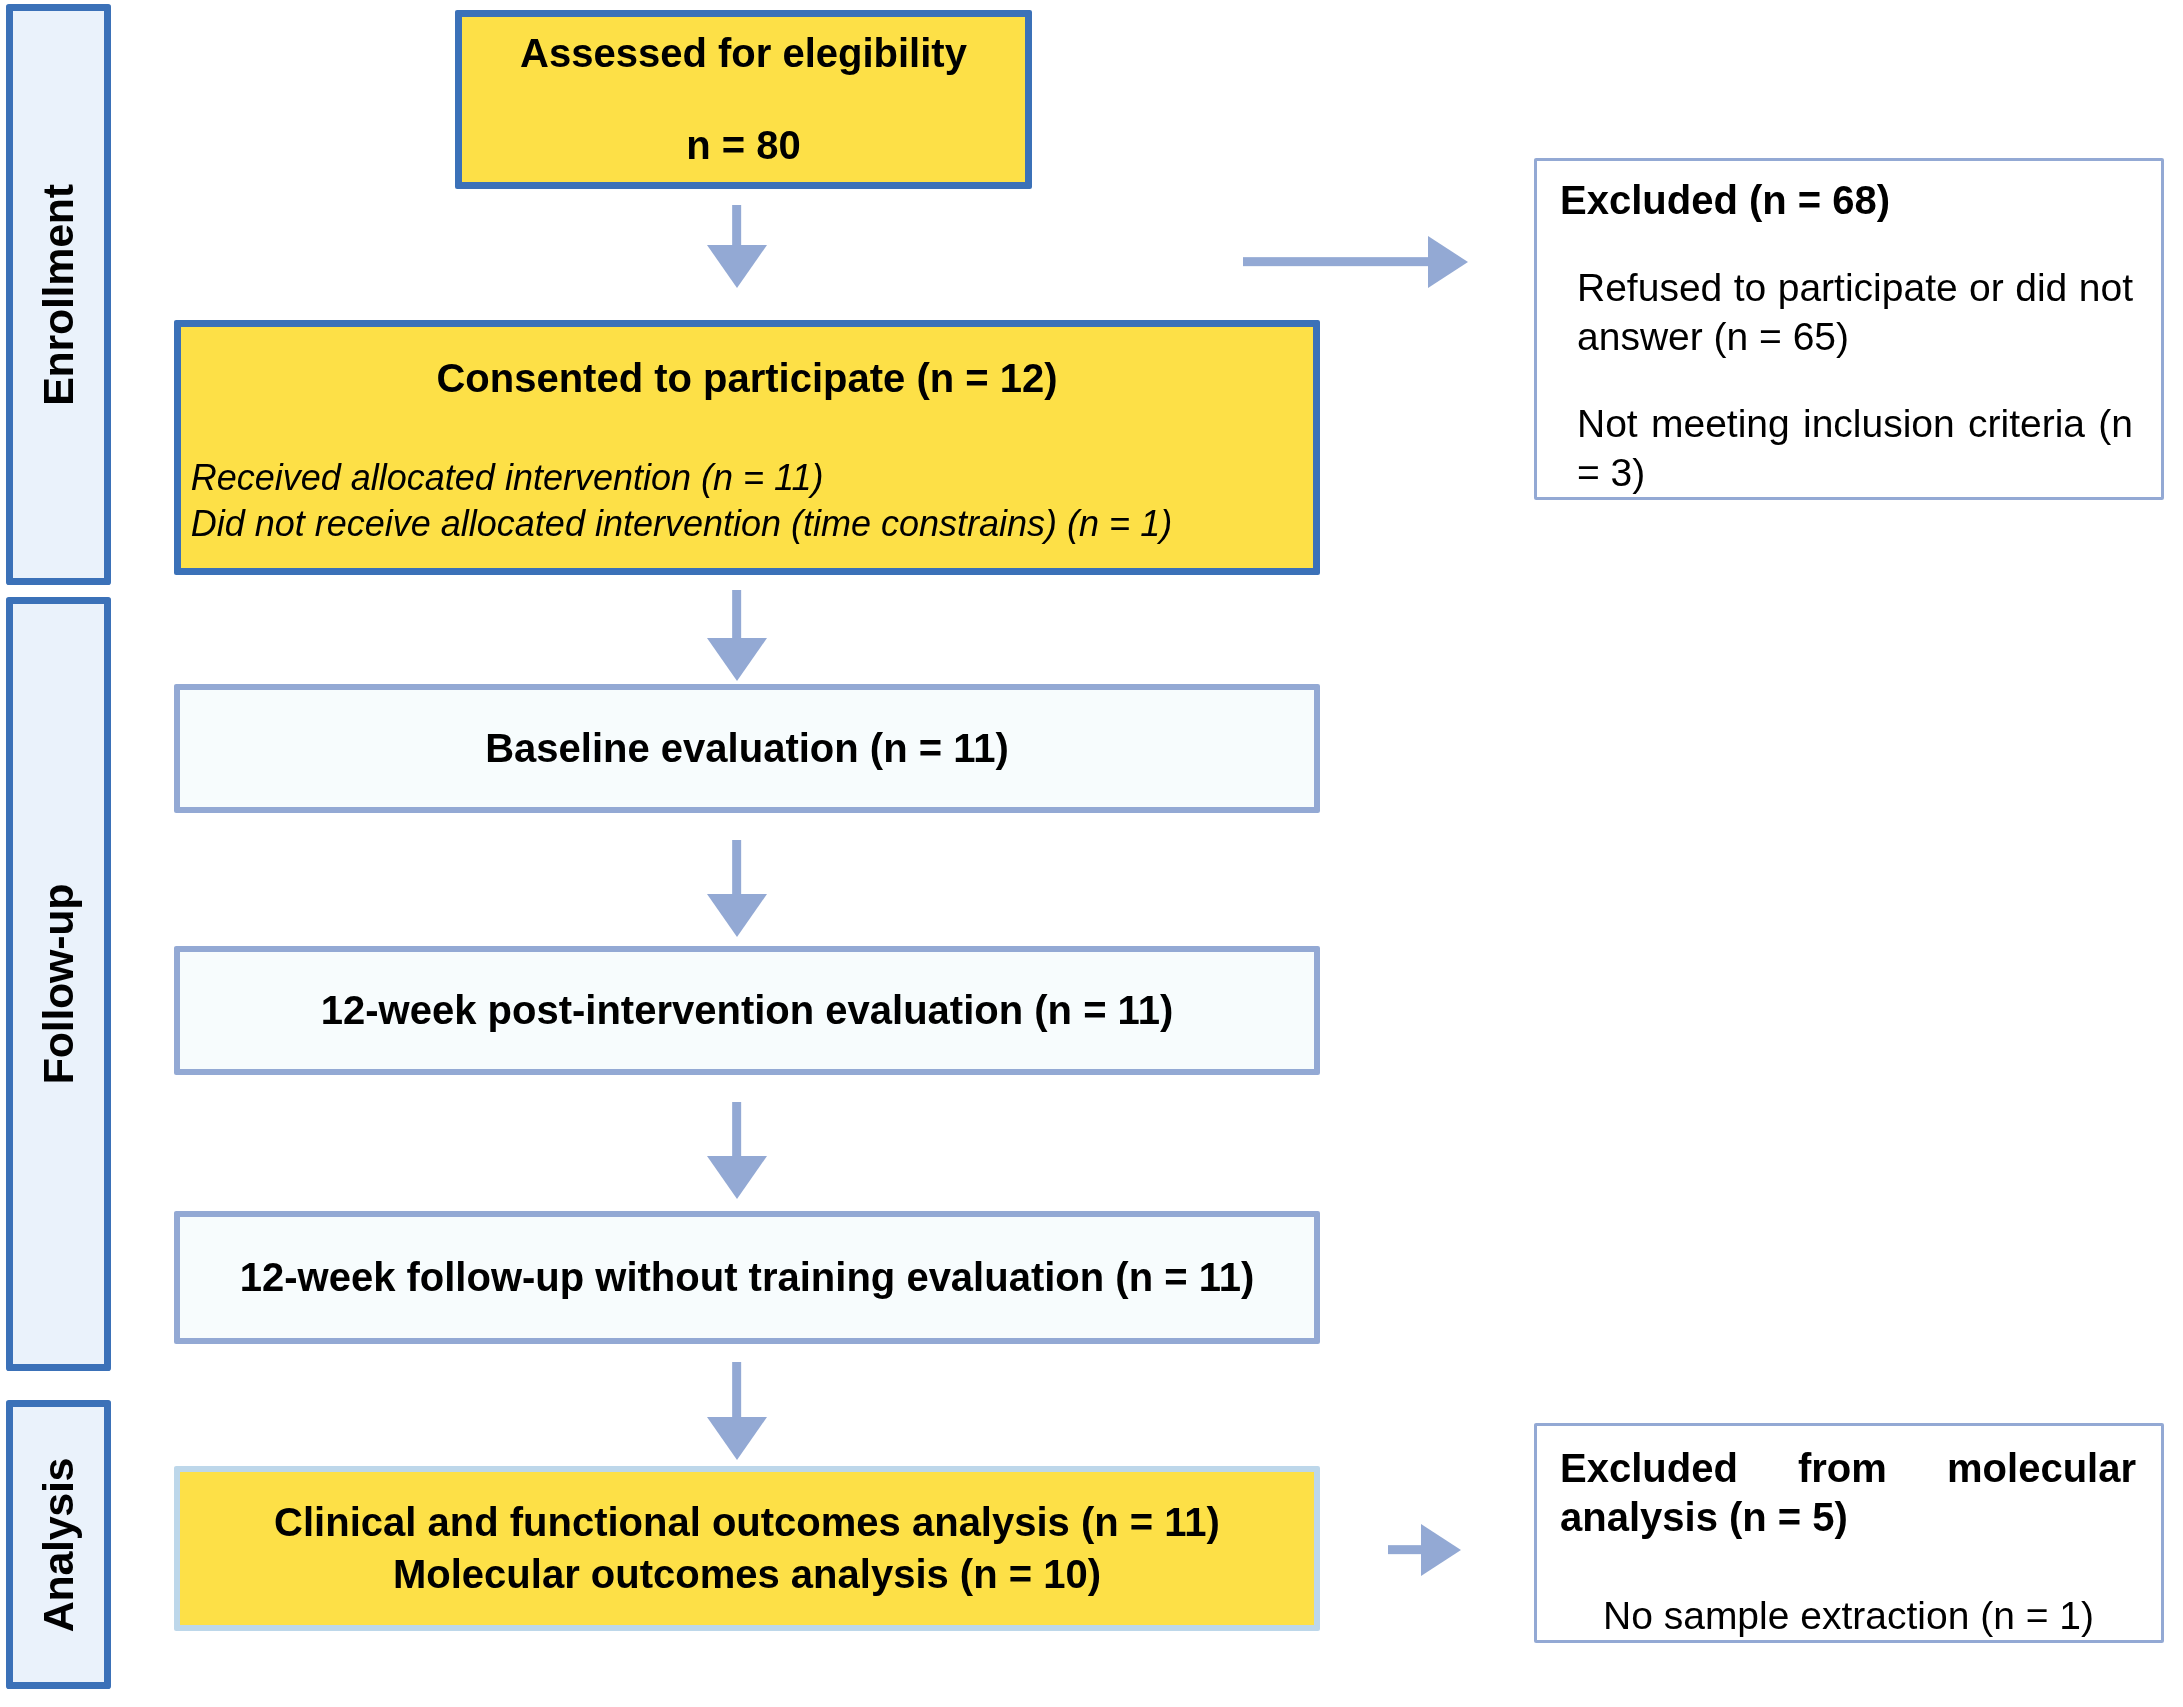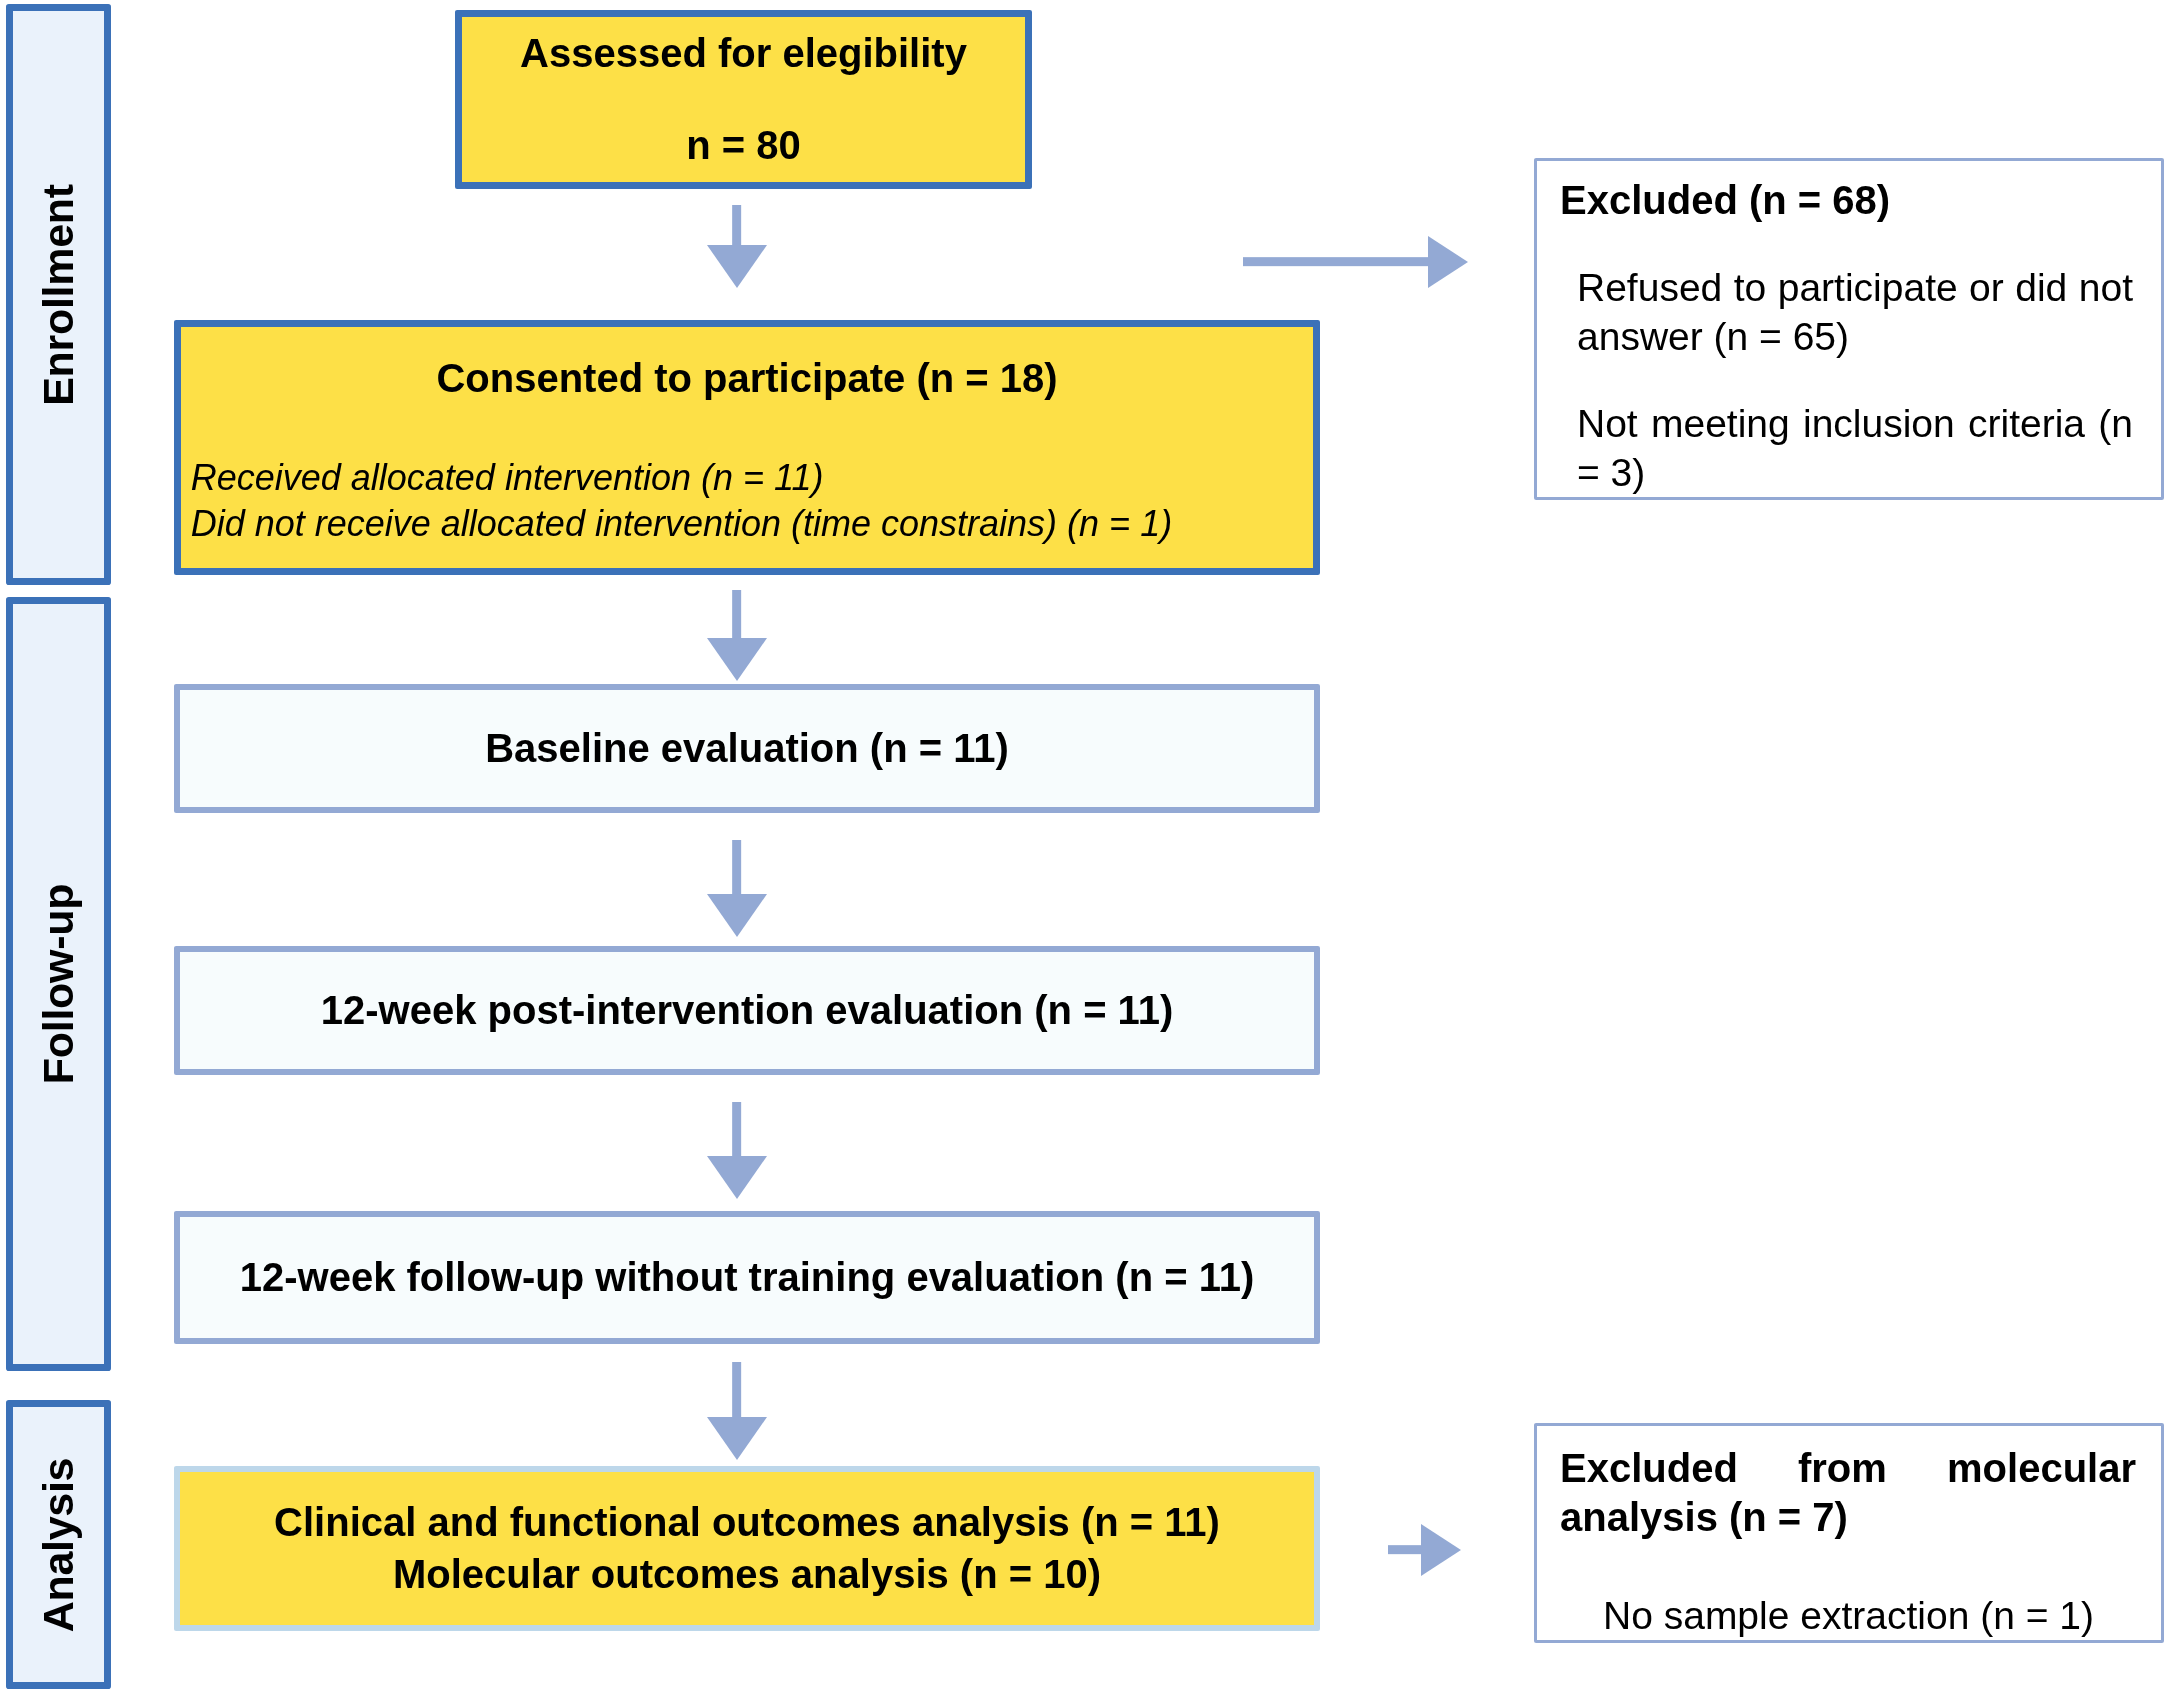--- a/index.html
+++ b/index.html
@@ -203,21 +203,21 @@
       <div class="heading-left">Excluded (n = 68)</div>
       <div class="spacer-lg"></div>
       <div class="body-just">Refused to participate or did not answer (n = 65)</div>
       <div class="spacer-lg"></div>
       <div class="body-just">Not meeting inclusion criteria (n = 3)</div>
     </div>
   </div>
 
   <div class="flow-box strong" style="left:174px; top:320px; width:1146px; height:255px;">
     <div class="box-inner" style="justify-content:flex-start; padding-top:25px;">
-      <div class="line-center">Consented to participate (n = 18)</div>
+      <div class="line-center">Consented to participate (n = 12)</div>
       <div class="spacer-lg"></div>
       <div class="line-italic">Received allocated intervention (n = 11)</div>
       <div class="line-italic">Did not receive allocated intervention (time constrains) (n = 1)</div>
     </div>
   </div>
 
   <div class="arrow-v" style="left:706px; top:590px; width:61px; height:91px;">
     <div class="shaft" style="height:53px;"></div>
     <div class="head"></div>
   </div>
@@ -262,20 +262,20 @@
     </div>
   </div>
 
   <div class="arrow-h" style="left:1388px; top:1523px; width:73px; height:53px;">
     <div class="shaft" style="width:36px;"></div>
     <div class="head"></div>
   </div>
 
   <div class="flow-box plain" style="left:1534px; top:1423px; width:630px; height:220px;">
     <div class="box-inner" style="justify-content:flex-start; padding-top:18px;">
-      <div class="heading-left" style="text-align:justify; text-align-last:left; padding-right:25px;">Excluded from molecular analysis (n = 7)</div>
+      <div class="heading-left" style="text-align:justify; text-align-last:left; padding-right:25px;">Excluded from molecular analysis (n = 5)</div>
       <div class="spacer-lg"></div>
       <div class="body-plain">No sample extraction (n = 1)</div>
     </div>
   </div>
 
 </div>
 
 
 </body></html>

